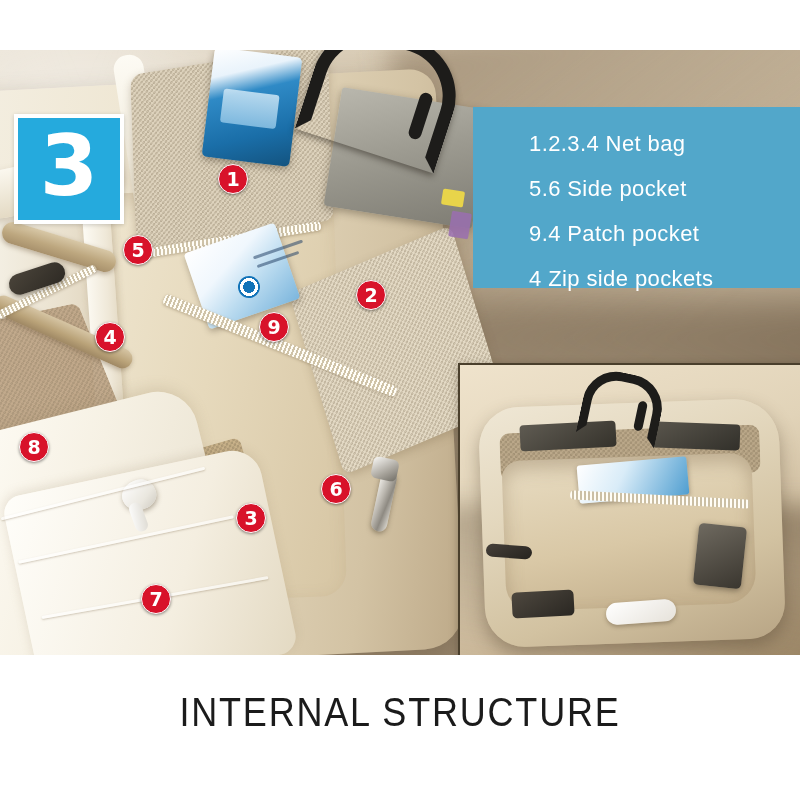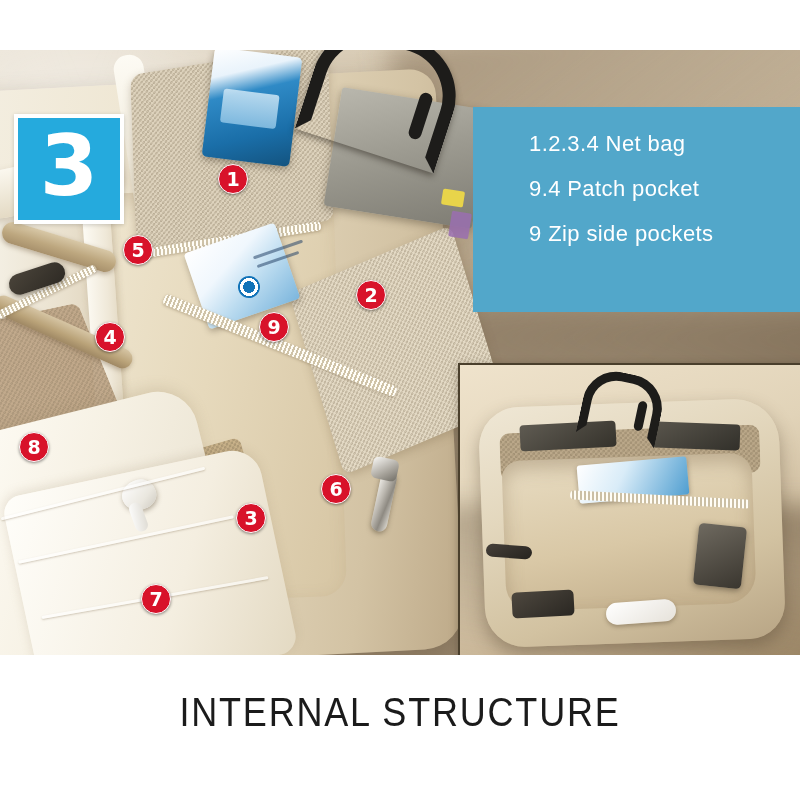--- a/index.html
+++ b/index.html
@@ -269,21 +269,21 @@
     box-shadow:0 1px 4px rgba(0,0,0,.18);
   }
   .badge3 span{
     color:#fff;font-size:84px;line-height:84px;font-weight:700;
     font-family:"DejaVu Sans",sans-serif;
     margin-top:-6px;
   }
 
   
   .legend{
-    position:absolute;left:473px;top:57px;width:327px;height:205px;
+    position:absolute;left:473px;top:57px;width:327px;height:181px;
     background:#52a7ca;
     box-sizing:border-box;
     padding:14px 0 0 56px;
   }
   .legend-line{
     color:#ffffff;
     font-size:22px;
     line-height:45px;
     letter-spacing:.4px;
     white-space:nowrap;
@@ -487,22 +487,23 @@
       <div class="inset-dark-pocket"></div>
       <div class="inset-earbuds"></div>
     </div>
 
     <div class="badge3">
       <span>3</span>
     </div>
 
     <div class="legend">
       <div class="legend-line">1.2.3.4 Net bag</div>
+      <div class="legend-line">5.6 Side pocket</div>
       <div class="legend-line">9.4 Patch pocket</div>
-      <div class="legend-line">9 Zip side pockets</div>
+      <div class="legend-line">4 Zip side pockets</div>
     </div>
 
     <div class="marker" style="left:218px;top:114px;">1</div>
     <div class="marker" style="left:123px;top:185px;">5</div>
     <div class="marker" style="left:356px;top:230px;">2</div>
     <div class="marker" style="left:259px;top:262px;">9</div>
     <div class="marker" style="left:95px;top:272px;">4</div>
     <div class="marker" style="left:19px;top:382px;">8</div>
     <div class="marker" style="left:321px;top:424px;">6</div>
     <div class="marker" style="left:236px;top:453px;">3</div>

